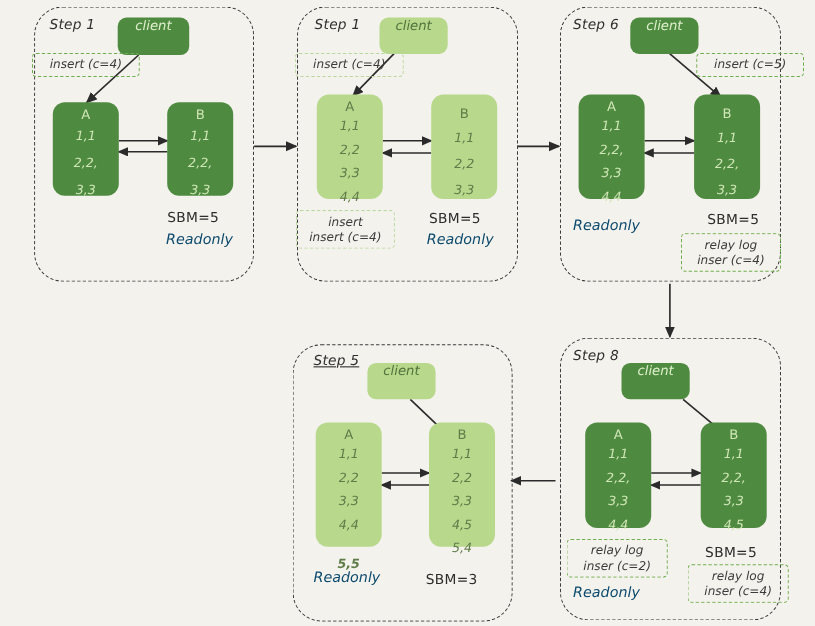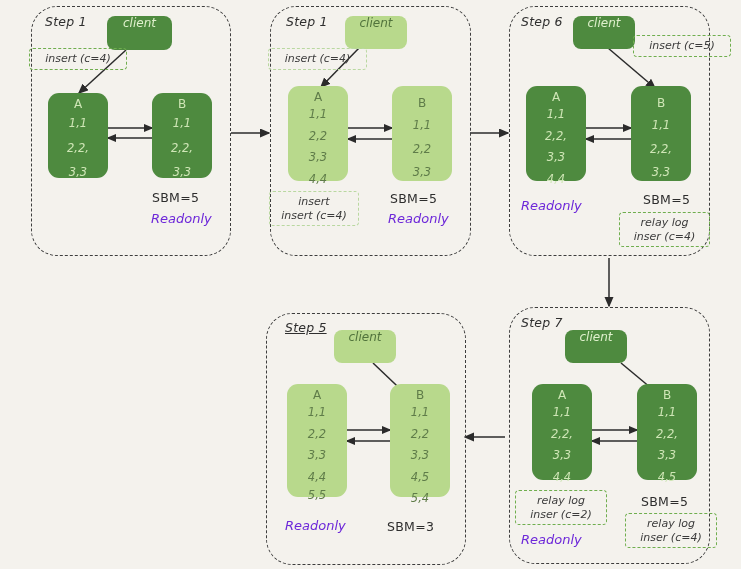--- a/index.html
+++ b/index.html
@@ -85,21 +85,21 @@
   .sbm{
     position:absolute;
     font-size:12.5px;
     color:#2d2d2d;
     white-space:nowrap;
     letter-spacing:.3px;
   }
   .readonly{
     position:absolute;
     font-size:13px;
-    color:#6d28d9;
+    color:#0c4a6e;
     font-style:italic;
     white-space:nowrap;
   }
 
   
   svg.arrows{position:absolute;left:0;top:0;width:741px;height:569px;pointer-events:none;}
 </style>
 </head>
 <body>
 
@@ -192,21 +192,21 @@
     <span>insert (c=4)</span>
   </div>
   <div class="sbm" style="left:390px;top:191px;">SBM=5</div>
   <div class="readonly" style="left:388px;top:211px;">Readonly</div>
 
   <div class="step" style="left:509px;top:6px;width:201px;height:250px;"></div>
   <div class="step-title" style="left:521px;top:14px;">Step 6</div>
   <div class="client dark" style="left:573px;top:16px;width:62px;height:33px;">
     <span>client</span>
   </div>
-  <div class="dlabel" style="left:633px;top:35px;width:98px;height:22px;">
+  <div class="dlabel" style="left:633px;top:48px;width:98px;height:22px;">
     <span>insert (c=5)</span>
   </div>
   <div class="node dark" style="left:526px;top:86px;width:60px;height:95px;">
     <span class="nrow head">A</span>
     <span class="nrow" style="margin-top:6px;">1,1</span>
     <span class="nrow" style="margin-top:10px;">2,2,</span>
     <span class="nrow" style="margin-top:10px;">3,3</span>
     <span class="nrow" style="margin-top:10px;">4,4</span>
   </div>
   <div class="node dark" style="left:631px;top:86px;width:60px;height:95px;">
@@ -216,21 +216,21 @@
     <span class="nrow" style="margin-top:12px;">3,3</span>
   </div>
   <div class="readonly" style="left:521px;top:198px;">Readonly</div>
   <div class="sbm" style="left:643px;top:192px;">SBM=5</div>
   <div class="dlabel" style="left:619px;top:212px;width:91px;height:35px;">
     <span>relay log</span>
     <span>inser (c=4)</span>
   </div>
 
   <div class="step" style="left:509px;top:307px;width:201px;height:257px;"></div>
-  <div class="step-title" style="left:521px;top:315px;">Step 7</div>
+  <div class="step-title" style="left:521px;top:315px;">Step 8</div>
   <div class="client dark" style="left:565px;top:330px;width:62px;height:33px;">
     <span>client</span>
   </div>
   <div class="node dark" style="left:532px;top:384px;width:60px;height:96px;">
     <span class="nrow head">A</span>
     <span class="nrow" style="margin-top:6px;">1,1</span>
     <span class="nrow" style="margin-top:10px;">2,2,</span>
     <span class="nrow" style="margin-top:10px;">3,3</span>
     <span class="nrow" style="margin-top:10px;">4,4</span>
   </div>
@@ -256,21 +256,21 @@
   <div class="step-title" style="left:285px;top:320px;text-decoration:underline;">Step 5</div>
   <div class="client light" style="left:334px;top:330px;width:62px;height:33px;">
     <span>client</span>
   </div>
   <div class="node light" style="left:287px;top:384px;width:60px;height:113px;">
     <span class="nrow head">A</span>
     <span class="nrow" style="margin-top:6px;">1,1</span>
     <span class="nrow" style="margin-top:10px;">2,2</span>
     <span class="nrow" style="margin-top:10px;">3,3</span>
     <span class="nrow" style="margin-top:10px;">4,4</span>
-    <span class="nrow" style="margin-top:7px;">5,5</span>
+    <span class="nrow" style="margin-top:24px;font-weight:bold;">5,5</span>
   </div>
   <div class="node light" style="left:390px;top:384px;width:60px;height:113px;">
     <span class="nrow head">B</span>
     <span class="nrow" style="margin-top:6px;">1,1</span>
     <span class="nrow" style="margin-top:10px;">2,2</span>
     <span class="nrow" style="margin-top:10px;">3,3</span>
     <span class="nrow" style="margin-top:10px;">4,5</span>
     <span class="nrow" style="margin-top:10px;">5,4</span>
   </div>
   <div class="readonly" style="left:285px;top:518px;">Readonly</div>

